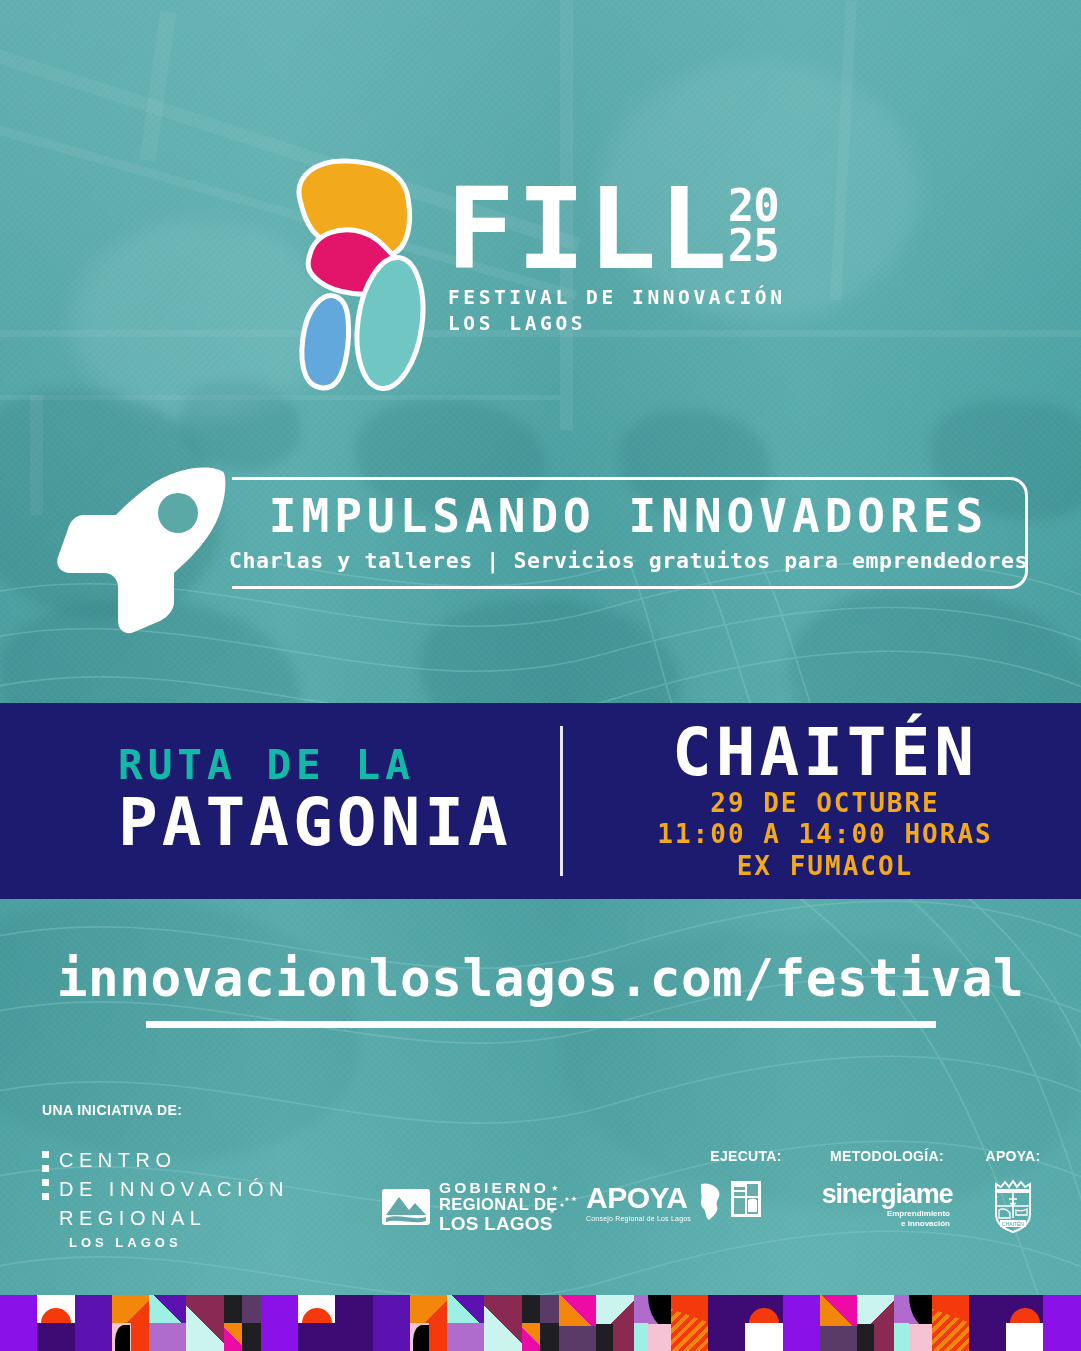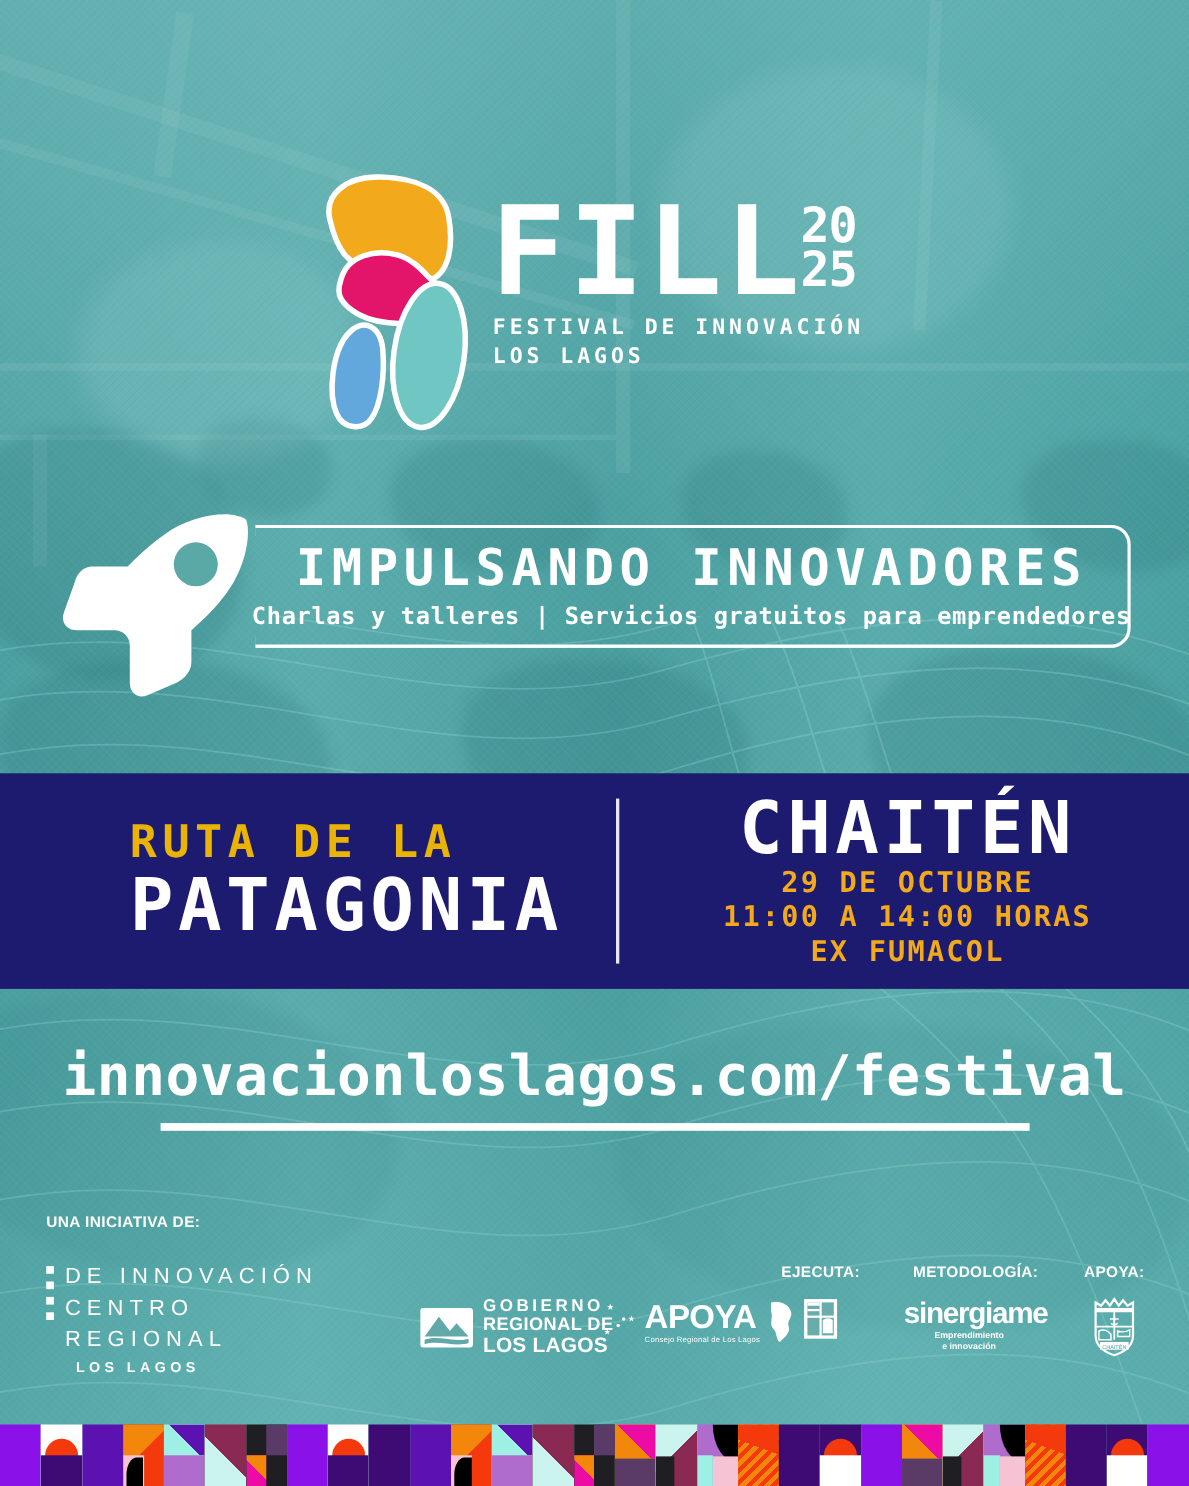--- a/index.html
+++ b/index.html
@@ -165,21 +165,21 @@
     padding-left: 118px;
     display: flex;
     flex-direction: column;
     justify-content: center;
   }
   .route-small {
     font-family: "DejaVu Sans Mono", monospace;
     font-weight: 700;
     font-size: 41px;
     letter-spacing: 5px;
-    color: #eab308;
+    color: #14b8a6;
     line-height: 1.02;
   }
   .route-big {
     font-family: "DejaVu Sans Mono", monospace;
     font-weight: 700;
     font-size: 66px;
     letter-spacing: 4px;
     color: #ffffff;
     line-height: 1.02;
     margin-top: 2px;
@@ -362,20 +362,21 @@
     letter-spacing: -1.2px;
     color: #ffffff;
     line-height: .95;
   }
   .sinergiame-sub {
     font-family: "Liberation Sans", sans-serif;
     font-weight: 700;
     font-size: 8px;
     line-height: 1.25;
     color: #ffffff;
+    text-align: right;
     padding-right: 12px;
     margin-top: 1px;
   }
 
   .apoya { left: 968px; top: 58px; width: 90px; }
   .apoya-mark { margin-top: 12px; display: flex; justify-content: center; }
 
   
   .strip {
     position: absolute;
@@ -504,22 +505,22 @@
     <div class="initiative">
       <div class="small-caps-label">UNA INICIATIVA DE:</div>
       <div class="cir-logo">
         <div class="cir-squares">
           <i></i>
             <i></i>
             <i></i>
             <i></i>
         </div>
         <div class="cir-lines">
+          <div>CENTRO</div>
           <div>DE INNOVACIÓN</div>
-          <div>CENTRO</div>
           <div>REGIONAL</div>
         </div>
       </div>
       <div class="cir-sub">LOS LAGOS</div>
     </div>
 
     <div class="gore-logo">
       <svg width="48" height="40" viewBox="0 0 48 40" aria-hidden="true">
         <rect x="0" y="2" width="48" height="36" rx="3" fill="#ffffff"></rect>
         <path d="M4 28 L 17 10 L 27 23 L 33 16 L 44 28 Z" fill="#63a8a8"></path>

